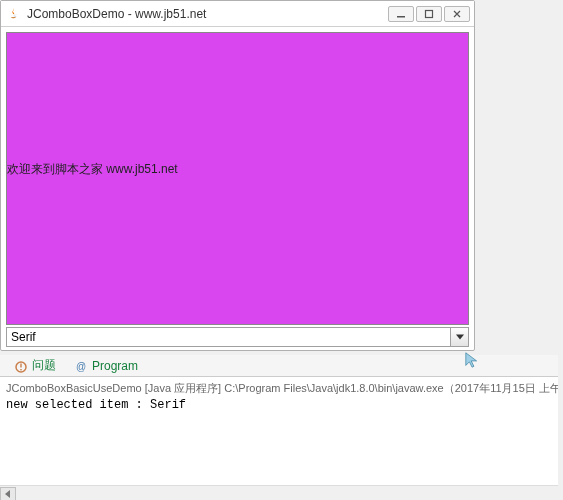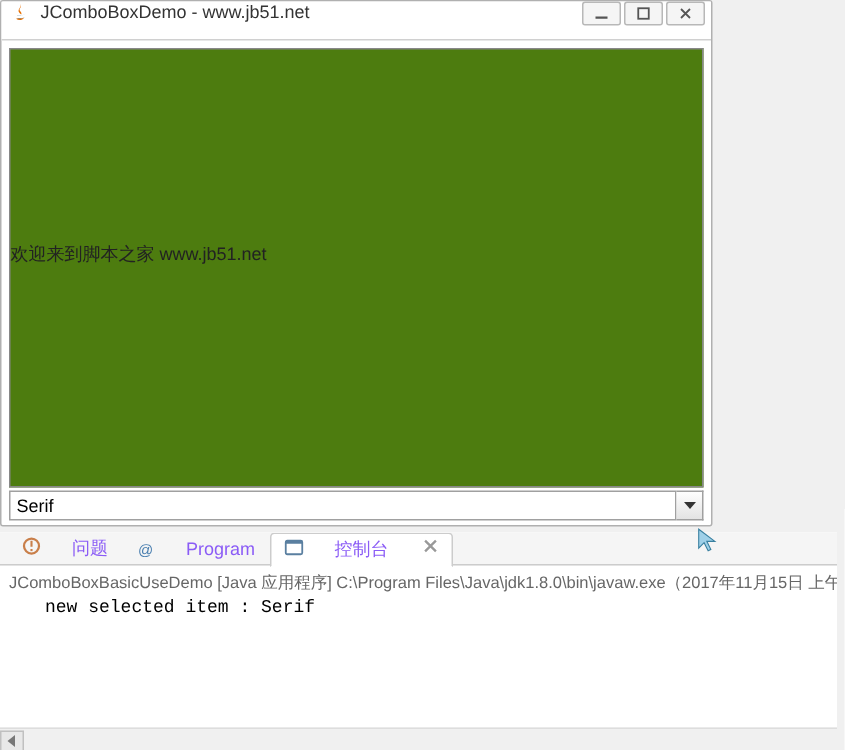--- a/index.html
+++ b/index.html
@@ -1,48 +1,48 @@
 <!DOCTYPE html>
 <html><head>
 <meta charset="utf-8">
 <style>
 * { margin: 0; padding: 0; box-sizing: border-box; font-family: "Microsoft YaHei", Tahoma, sans-serif; }
 body { background: #f0f0f0; width: 563px; height: 500px; overflow: hidden; }
 
 .window { width: 475px; background: #fff; border: 1px solid #b0b0b0; border-radius: 2px; }
-.titlebar { display: flex; height: 26px; background: #fff; border-bottom: 1px solid #d0d0d0; padding: 0 4px; }
+.titlebar { display: flex; align-items: center; height: 26px; background: #fff; border-bottom: 1px solid #d0d0d0; padding: 0 4px; }
 .java-icon { width: 16px; height: 16px; display: flex; align-items: center; justify-content: center; margin-right: 6px; }
 .java-icon svg { width: 14px; height: 14px; }
 .title { font-size: 12px; color: #333; flex: 1; }
 .win-btns { display: flex; gap: 2px; }
 .win-btn { width: 26px; height: 16px; border: 1px solid #b8b8b8; border-radius: 2px; background: #f5f5f5; display: flex; align-items: center; justify-content: center; font-size: 10px; color: #555; cursor: default; }
 .win-btn svg { width: 10px; height: 10px; }
 
 .client { padding: 5px 5px 3px 5px; }
-.canvas { height: 293px; background: #4d7c0f; border: 1px solid #888; position: relative; }
+.canvas { height: 293px; background: #d946ef; border: 1px solid #888; position: relative; }
 .canvas-text { position: absolute; left: 0; top: 128px; font-size: 12px; color: #222; font-family: SimSun, sans-serif; }
 
 .combo-row { display: flex; margin-top: 2px; align-items: flex-end; }
 .combo-input { flex: 1; height: 20px; border: 1px solid #a0a0a0; background: #fff; font-size: 12px; padding: 1px 4px; color: #000; }
 .combo-btn { width: 18px; height: 20px; border: 1px solid #a0a0a0; border-left: none; background: linear-gradient(#fefefe,#e3e3e3); display: flex; align-items: center; justify-content: center; cursor: default; }
 .combo-btn svg { width: 8px; height: 6px; }
 
 .cursor-arrow { position: absolute; left: 464px; top: 351px; pointer-events: none; }
 .cursor-arrow svg { width: 18px; height: 18px; }
 
 .ide-panel { margin-top: 4px; width: 558px; background: #fff; }
 .tabs { display: flex; align-items: center; height: 22px; background: #f5f5f5; border-bottom: 1px solid #ccc; padding-left: 6px; gap: 2px; }
-.tab { display: flex; align-items: flex-start; gap: 20px; padding: 2px 8px; font-size: 12px; color: #8b5cf6; border-top-left-radius: 3px; border-top-right-radius: 3px; }
+.tab { display: flex; align-items: flex-end; gap: 4px; padding: 2px 8px; font-size: 12px; color: #15803d; border-top-left-radius: 3px; border-top-right-radius: 3px; }
 .tab.active { background: #fff; border: 1px solid #ccc; border-bottom: 1px solid #fff; position: relative; top: 1px; }
 .tab-icon { width: 14px; height: 14px; display: flex; align-items: center; justify-content: center; }
 .tab-close { width: 12px; height: 12px; display: flex; align-items: center; justify-content: center; color: #888; margin-left: 2px; }
 
 .console { padding: 4px 6px; font-size: 11px; height: 108px; overflow: hidden; }
 .console-header { color: #666; font-size: 11px; white-space: nowrap; margin-bottom: 2px; }
-.console-line { font-family: "Consolas", "Courier New", monospace; font-size: 12px; color: #000; margin-left: 24px; }
+.console-line { font-family: "Consolas", "Courier New", monospace; font-size: 12px; color: #000; }
 
 .scrollb { height: 16px; background: #f0f0f0; border-top: 1px solid #ddd; display: flex; align-items: center; }
 .scroll-arrow { width: 16px; height: 14px; background: #e8e8e8; border: 1px solid #c0c0c0; display: flex; align-items: center; justify-content: center; }
 </style>
 </head>
 <body>
 
 <div class="window">
   <div class="titlebar">
     <span class="java-icon">
@@ -105,34 +105,20 @@
       <span>问题</span>
     </div>
     <div class="tab">
       <span class="tab-icon">
           <svg viewBox="0 0 14 14">
             <text x="2" y="11" font-size="10" fill="#4a7fb0" font-family="Georgia">@</text>
           </svg>
         </span>
       <span>Program</span>
     </div>
-    <div class="tab active">
-      <span class="tab-icon">
-          <svg viewBox="0 0 14 14">
-            <rect x="1.5" y="2.5" width="11" height="9" rx="1" fill="none" stroke="#5a7fa0" stroke-width="1.2"></rect>
-            <rect x="1.5" y="2.5" width="11" height="2" fill="#5a7fa0"></rect>
-          </svg>
-        </span>
-      <span>控制台</span>
-      <span class="tab-close">
-          <svg viewBox="0 0 10 10">
-            <path d="M2 2l6 6M8 2l-6 6" stroke="#999" stroke-width="1.3"></path>
-          </svg>
-        </span>
-    </div>
   </div>
   <div class="console">
     <div class="console-header">JComboBoxBasicUseDemo [Java 应用程序] C:\Program Files\Java\jdk1.8.0\bin\javaw.exe（2017年11月15日 上午9:55:44）</div>
     <div class="console-line">new selected item : Serif</div>
   </div>
   <div class="scrollb">
     <div class="scroll-arrow">
         <svg width="8" height="8" viewBox="0 0 8 8">
           <path d="M6 0L1 4l5 4z" fill="#777"></path>
         </svg>

